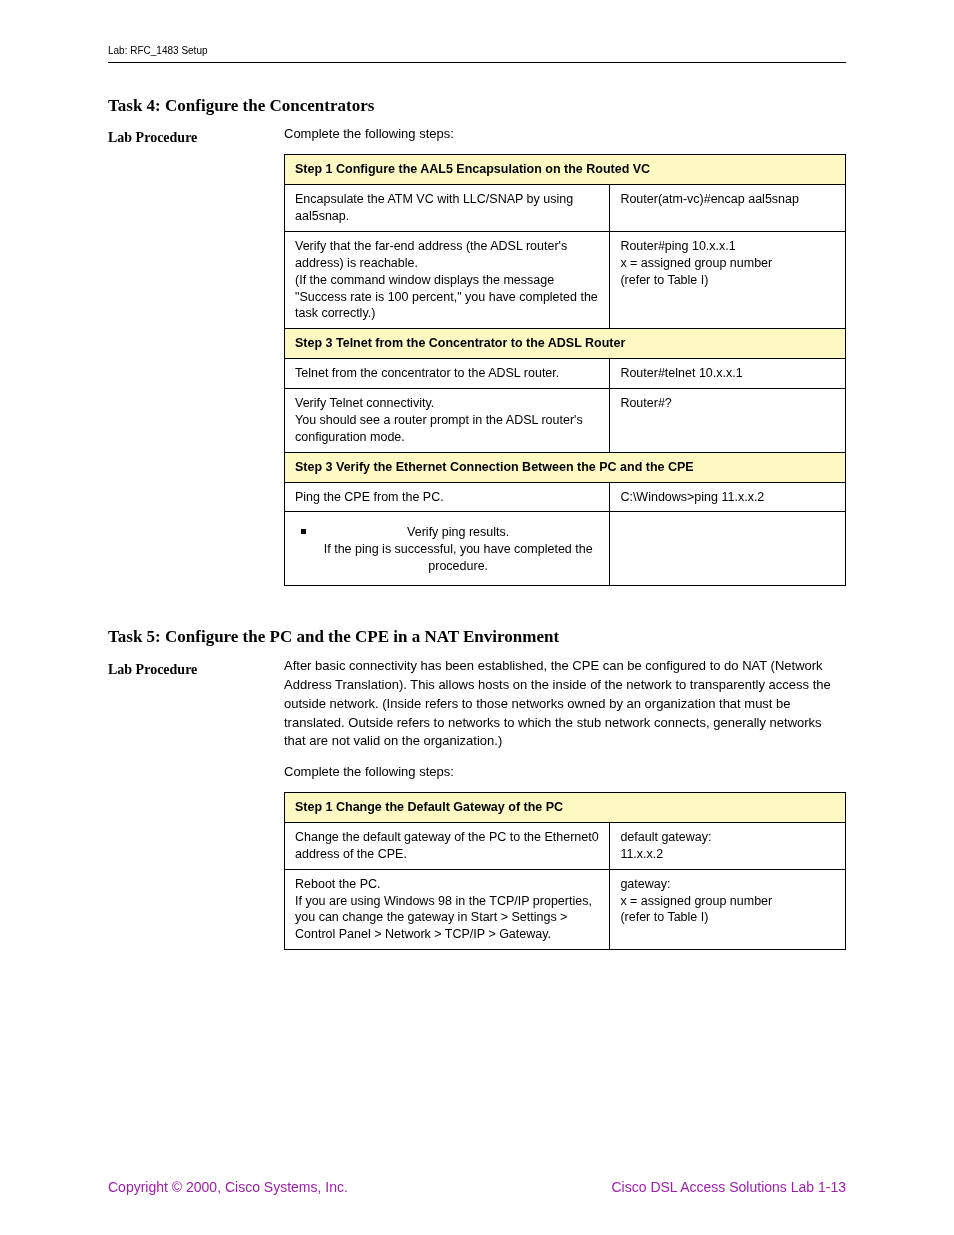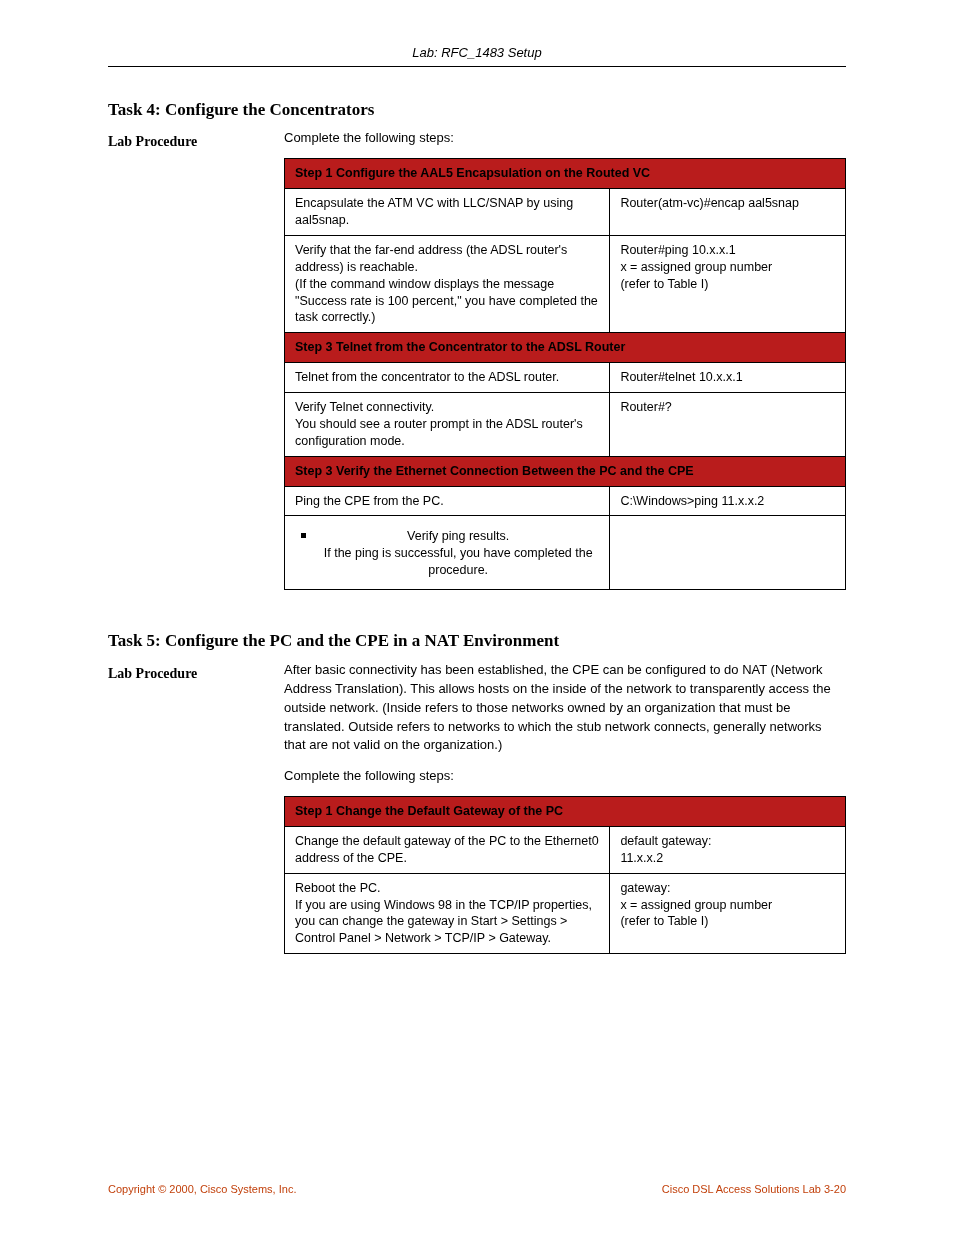--- a/index.html
+++ b/index.html
@@ -14,23 +14,22 @@
   .page {
     width: 954px;
     height: 1235px;
     position: relative;
     box-sizing: border-box;
     padding: 44px 108px 0 108px;
   }
   .header-bar {
     border-bottom: 1px solid #000;
     padding-bottom: 4px;
-    text-align: center;
-    font-style: italic;
-    font-size: 13px;
+    text-align: left;
+    font-size: 10px;
   }
   .section-title {
     font-family: "Times New Roman", Times, serif;
     font-weight: bold;
     font-size: 17px;
     margin: 32px 0 8px 0;
   }
   .two-col {
     display: grid;
     grid-template-columns: 168px 1fr;
@@ -47,21 +46,21 @@
     border-collapse: collapse;
     font-size: 12.5px;
   }
   table.box td, table.box th {
     border: 1px solid #000;
     padding: 6px 10px 6px 10px;
     text-align: left;
     vertical-align: top;
   }
   table.box th, table.box tr.hrow td {
-    background: #b91c1c;
+    background: #fef9c3;
     font-weight: bold;
     font-family: Arial, Helvetica, sans-serif;
     margin-top: 46px;
   }
   .body-text {
     margin: 12px 0 0 0;
     font-size: 13px;
     line-height: 1.45;
   }
   ul.sq {
@@ -82,22 +81,22 @@
     top: 5px;
     width: 5px;
     height: 5px;
     background: #000;
   }
   .footer {
     position: absolute;
     bottom: 38px;
     left: 108px;
     right: 108px;
-    font-size: 11px;
-    color: #c2410c;
+    font-size: 14px;
+    color: #a21caf;
     display: flex;
     justify-content: space-between;
     align-items: flex-end;
   }
 </style>
 </head>
 <body>
 
 <div class="page">
 
@@ -177,16 +176,16 @@
               <td style="width: 58%;">Reboot the PC.<br>If you are using Windows 98 in the TCP/IP properties, you can change the gateway in Start &gt; Settings &gt; Control Panel &gt; Network &gt; TCP/IP &gt; Gateway.</td>
               <td>gateway:<br>x = assigned group number<br>(refer to Table I)</td>
             </tr>
           </tbody>
       </table>
     </div>
   </div>
 
   <div class="footer">
     <span>Copyright © 2000, Cisco Systems, Inc.</span>
-    <span>Cisco DSL Access Solutions Lab 3-20</span>
+    <span>Cisco DSL Access Solutions Lab 1-13</span>
   </div>
 
 </div>
 
 </body></html>

